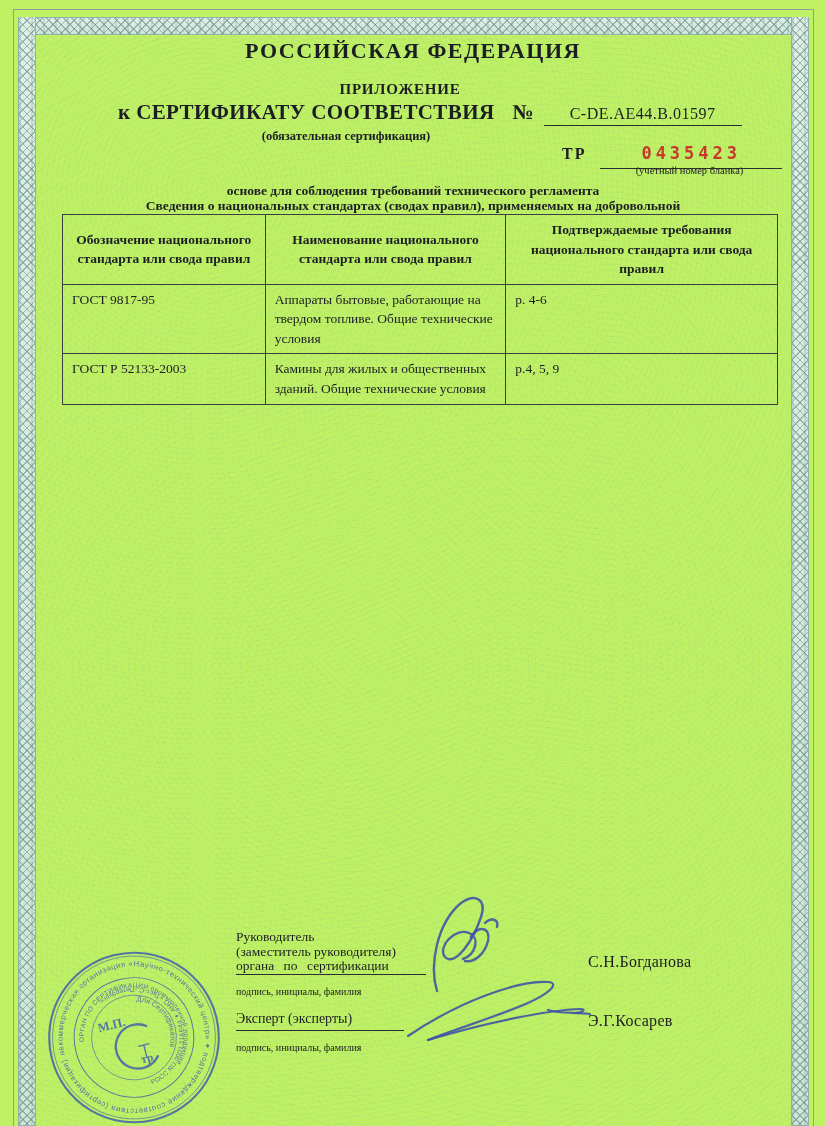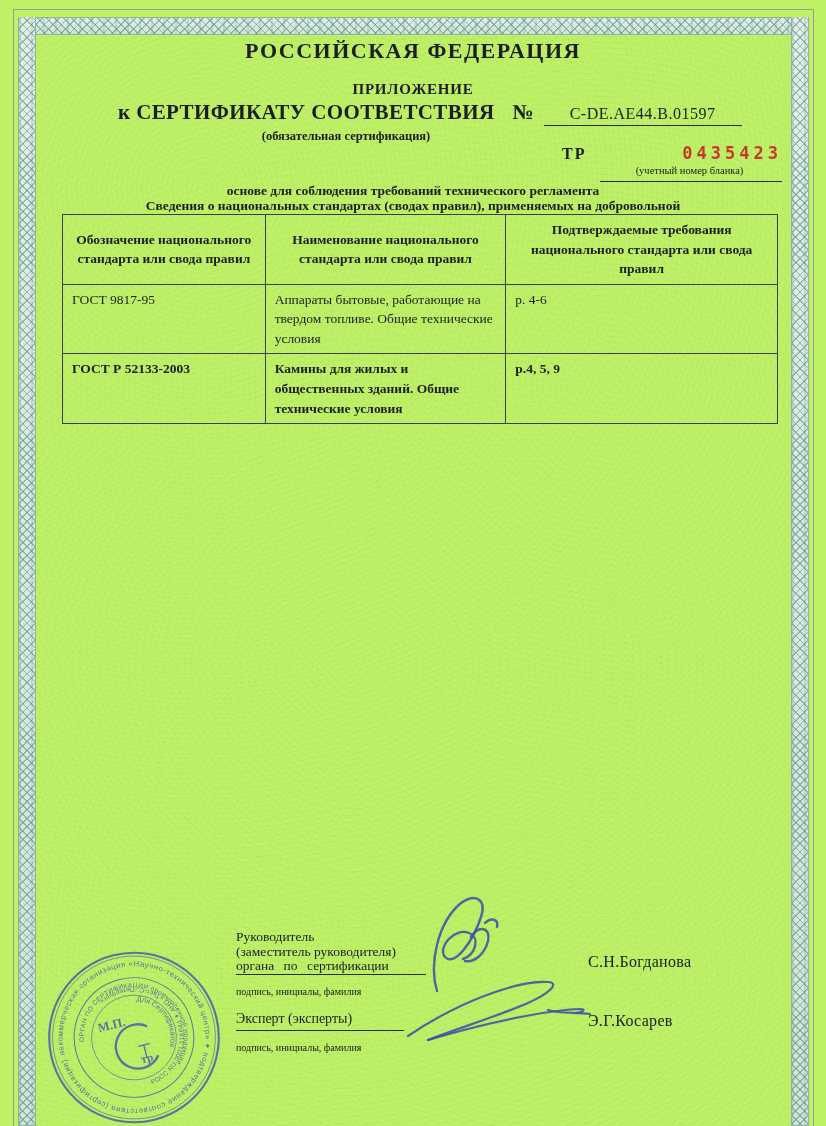--- a/index.html
+++ b/index.html
@@ -31,46 +31,46 @@
     position:absolute;top:36px;left:36px;right:35px;bottom:0;pointer-events:none;
     background:
       repeating-radial-gradient(circle at 22% 14%, rgba(120,140,152,.075) 0 .8px, rgba(0,0,0,0) .8px 5px),
       repeating-radial-gradient(circle at 76% 32%, rgba(120,140,152,.06) 0 .8px, rgba(0,0,0,0) .8px 6px),
       repeating-radial-gradient(circle at 42% 58%, rgba(128,138,158,.06) 0 .8px, rgba(0,0,0,0) .8px 7px),
       repeating-radial-gradient(circle at 64% 86%, rgba(120,140,152,.055) 0 .8px, rgba(0,0,0,0) .8px 5.5px);
   }
   
   .country{position:absolute;top:38px;left:40px;width:746px;text-align:center;
     font-size:22px;font-weight:bold;letter-spacing:1.5px;}
-  .prilozhenie{position:absolute;top:81px;left:40px;width:746px;text-align:center;
+  .prilozhenie{position:absolute;top:81px;left:27px;width:746px;text-align:center;
     font-size:15px;font-weight:bold;letter-spacing:.8px;}
   .certline{position:absolute;top:100px;left:118px;right:24px;display:flex;align-items:baseline;}
   .certline .t{font-size:21px;font-weight:bold;letter-spacing:.4px;white-space:nowrap;}
   .certline .no{font-size:21px;font-weight:bold;margin-left:18px;}
   .certline .numbox{flex:0 0 198px;margin-left:10px;border-bottom:1.3px solid #2c2c30;
     text-align:center;font-size:16px;padding-bottom:2px;letter-spacing:.5px;}
   .oblig{position:absolute;top:129px;left:40px;width:612px;text-align:center;
     font-size:12.5px;font-weight:bold;}
   .trline{position:absolute;top:143px;left:562px;width:220px;display:flex;align-items:baseline;}
   .trline .tr{font-size:16px;font-weight:bold;letter-spacing:2px;}
-  .trline .blankbox{flex:1;margin-left:14px;border-bottom:1.2px solid #2c2c30;text-align:right;
-    padding-bottom:18px;}
+  .trline .blankbox{flex:1;margin-left:14px;border-bottom:1.2px solid #2c2c30;text-align:center;
+    padding-bottom:5px;}
   .rednum{font-family:"DejaVu Sans Mono","Liberation Mono",monospace;
     font-weight:bold;font-size:17px;color:#c4392b;letter-spacing:4px;}
   .blankcap{position:absolute;top:165px;left:592px;width:195px;text-align:center;font-size:10.5px;}
   .intro{position:absolute;top:184px;left:40px;width:746px;text-align:center;
     font-size:13.5px;font-weight:bold;line-height:14.5px;}
   
   .stdtable{position:absolute;top:214px;left:62px;width:716px;border-collapse:collapse;
     font-size:13.5px;}
   .stdtable th,.stdtable td{border:1.3px solid #3e3e42;padding:5px 9px;vertical-align:top;
     line-height:1.45;}
   .stdtable th{font-weight:bold;text-align:center;vertical-align:middle;}
   .col1{width:198px;}.col2{width:242px;}.col3{width:276px;}
-  .hrow{height:50px;} .r1{height:55px;border-radius:20px;} .r2{height:40px;font-weight:bold;}
+  .hrow{height:50px;} .r1{height:55px;border-radius:20px;} .r2{height:40px;}
   
   .sigrole{position:absolute;left:236px;font-size:13.5px;line-height:14.5px;}
   .role1{top:930px;width:210px;}
   .role1 .u{border-bottom:1px solid #2c2c30;padding-bottom:0;width:190px;word-spacing:6px;}
   .sigcap{font-size:10px;margin-top:10px;color:#222;}
   .role2{top:1012px;width:210px;}
   .role2 .u{border-bottom:1px solid #2c2c30;padding-bottom:3px;width:168px;font-size:14px;}
   .signame{position:absolute;left:588px;font-size:16px;letter-spacing:.3px;}
   .name1{top:953px;} .name2{top:1012px;}
   .sigsvg{position:absolute;pointer-events:none;}

